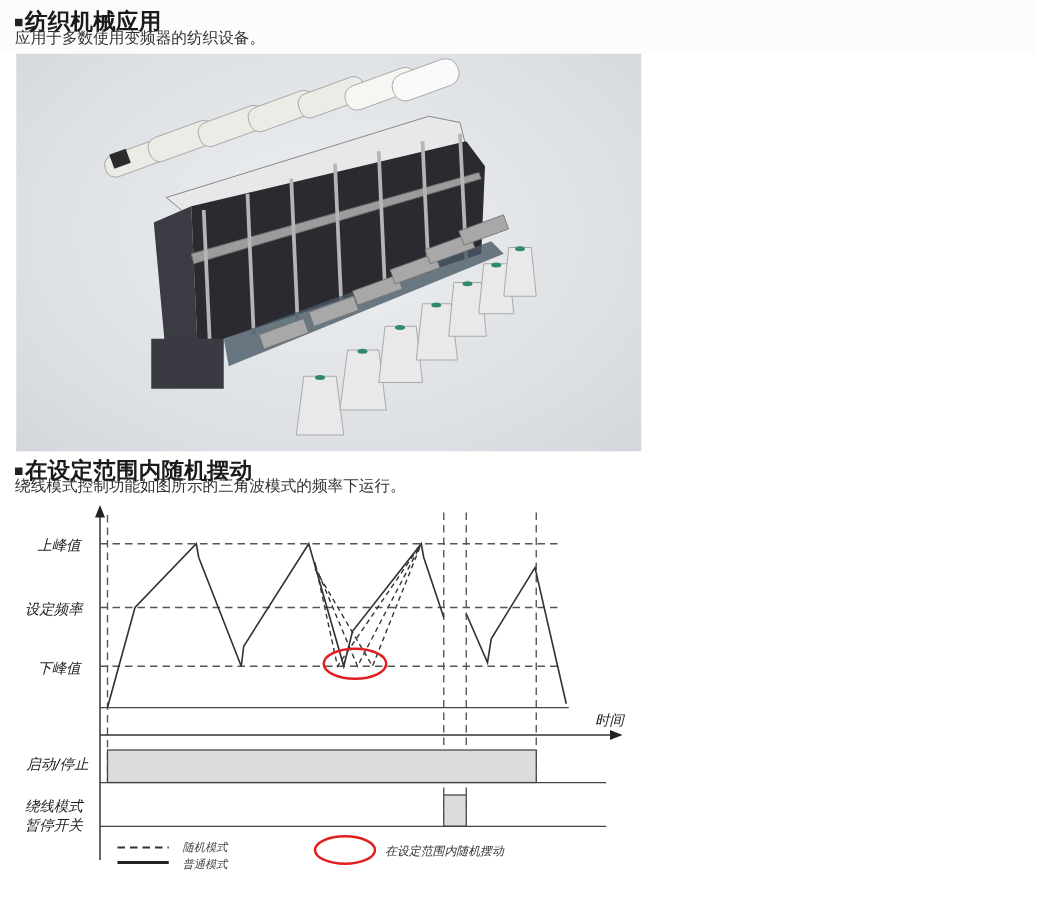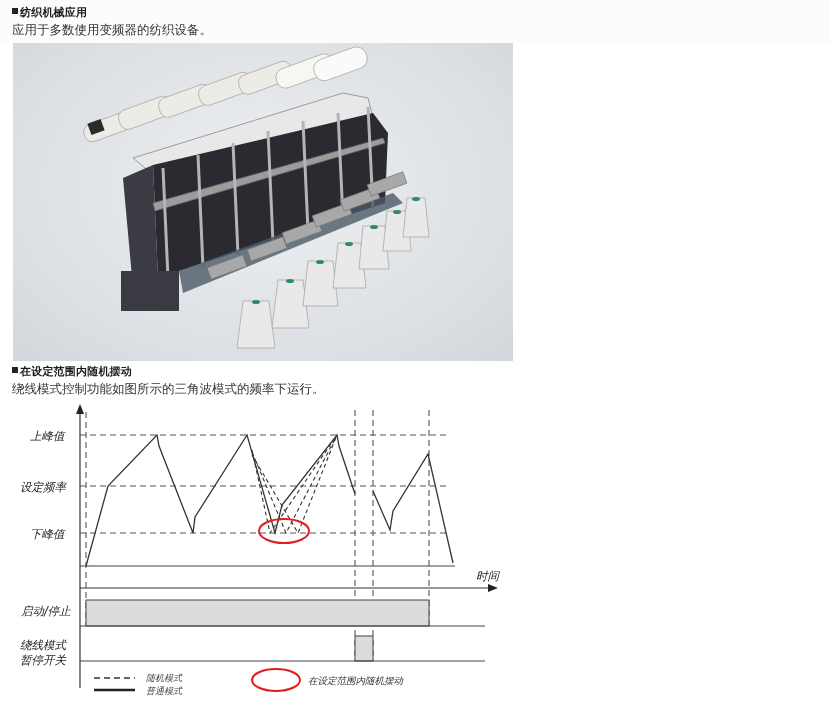--- a/index.html
+++ b/index.html
@@ -3,21 +3,21 @@
 <meta charset="utf-8">
 <style>
   html, body { margin: 0; padding: 0; }
   body {
     width: 830px; height: 720px; overflow: hidden; position: relative;
     background: #ffffff;
     font-family: "DejaVu Sans", "Liberation Sans", sans-serif;
     color: #222;
   }
   .topband { position: absolute; left: 0; top: 0; width: 830px; height: 43px; background: #fcfcfc; }
-  .heading { position: absolute; left: 12px; font-size: 11px; font-weight: bold; color: #1a1a1a; letter-spacing: 0.2px; }
+  .heading { position: absolute; left: 12px; font-size: 18px; font-weight: bold; color: #1a1a1a; letter-spacing: 0.2px; }
   .sub { position: absolute; left: 12px; font-size: 12.5px; color: #333; text-align: center; }
   .bullet { display: inline-block; width: 6px; height: 6px; background: #222; margin-right: 2px; vertical-align: 2px; }
   .photo { position: absolute; left: 13px; top: 43px; width: 500px; height: 318px; background: radial-gradient(ellipse at 50% 45%, #eef0f2 0%, #dcdfe3 70%, #d3d6da 100%); overflow: hidden; }
   .chart { position: absolute; left: 0; top: 400px; font-style: italic; }
   svg text { font-family: "DejaVu Sans", "Liberation Sans", sans-serif; }
 </style>
 </head>
 <body>
 
 <div class="topband"></div>

